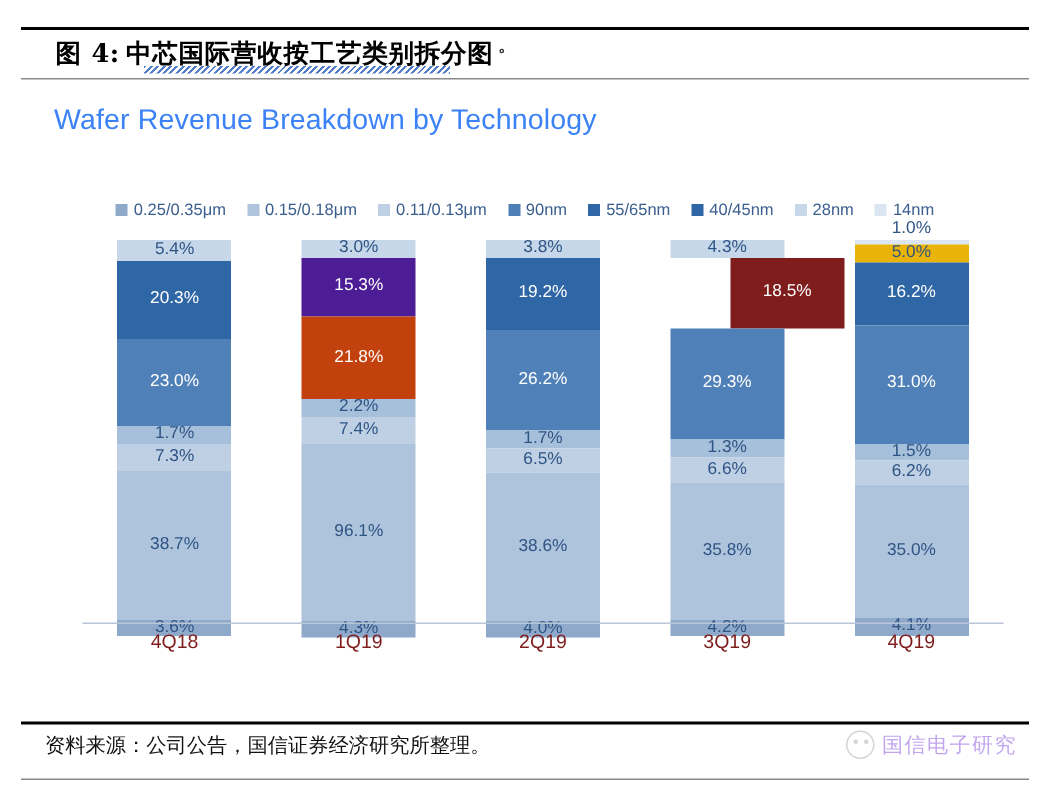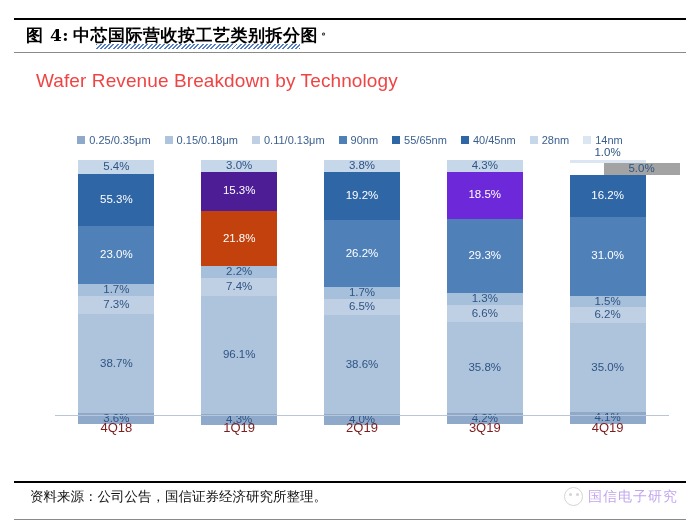--- a/index.html
+++ b/index.html
@@ -45,20 +45,21 @@
     top: 22px;
     font-family: "DejaVu Serif", "Liberation Serif", serif;
     font-size: 17px;
     font-weight: bold;
     color: #000000;
     white-space: nowrap;
     letter-spacing: 0.5px;
   }
   .fig-caption .cap-num {
     margin-right: 4px;
+    margin-left: 11px;
   }
   .fig-caption .cap-cn {
     position: relative;
     border-bottom: 0;
   }
   .wavy {
     position: absolute;
     left: 96px;
     top: 44px;
     width: 204px;
@@ -85,21 +86,21 @@
     height: 404px;
     background: #ffffff;
     box-sizing: border-box;
   }
 
   .chart-title {
     position: absolute;
     left: 22px;
     top: 14px;
     font-size: 19px;
-    color: #ef4444;
+    color: #3b82f6;
     font-family: "Liberation Sans", sans-serif;
     letter-spacing: 0.1px;
     white-space: nowrap;
   }
 
   
   .legend {
     position: absolute;
     left: 0;
     top: 78px;
@@ -329,21 +330,21 @@
       </div>
 
     <div class="plot">
       <div class="bars" id="bars-root">
           <div class="bar-slot">
             <div class="bar">
               <div class="seg" style="flex: 0 0 5.4%; background: rgb(199, 215, 234);">
                 <span class="seg-label dark-text">5.4%</span>
               </div>
               <div class="seg" style="flex: 0 0 20.3%; background: rgb(47, 102, 165);">
-                <span class="seg-label light-text">55.3%</span>
+                <span class="seg-label light-text">20.3%</span>
               </div>
               <div class="seg" style="flex: 0 0 23%; background: rgb(80, 128, 184);">
                 <span class="seg-label light-text">23.0%</span>
               </div>
               <div class="seg" style="flex: 0 0 1.7%; background: rgb(166, 191, 218);">
                 <span class="seg-label dark-text">1.7%</span>
               </div>
               <div class="seg" style="flex: 0 0 7.3%; background: rgb(191, 208, 228);">
                 <span class="seg-label dark-text">7.3%</span>
               </div>
@@ -403,21 +404,21 @@
               <div class="seg" style="flex: 0 0 4%; background: rgb(143, 169, 203);">
                 <span class="seg-label dark-text">4.0%</span>
               </div>
             </div>
           </div>
           <div class="bar-slot">
             <div class="bar">
               <div class="seg" style="flex: 0 0 4.3%; background: rgb(199, 215, 234);">
                 <span class="seg-label dark-text">4.3%</span>
               </div>
-              <div class="seg" style="flex: 0 0 18.5%; background: #6d28d9;">
+              <div class="seg" style="flex: 0 0 18.5%; background: #7f1d1d; margin-left: 40px;">
                 <span class="seg-label light-text">18.5%</span>
               </div>
               <div class="seg" style="flex: 0 0 29.3%; background: rgb(80, 128, 184);">
                 <span class="seg-label light-text">29.3%</span>
               </div>
               <div class="seg" style="flex: 0 0 1.3%; background: rgb(166, 191, 218);">
                 <span class="seg-label dark-text">1.3%</span>
               </div>
               <div class="seg" style="flex: 0 0 6.6%; background: rgb(191, 208, 228);">
                 <span class="seg-label dark-text">6.6%</span>
@@ -428,21 +429,21 @@
               <div class="seg" style="flex: 0 0 4.2%; background: rgb(143, 169, 203);">
                 <span class="seg-label dark-text">4.2%</span>
               </div>
             </div>
           </div>
           <div class="bar-slot">
             <div class="bar">
               <div class="seg" style="flex: 0 0 1%; background: rgb(220, 230, 243);">
                 <span class="seg-label dark-text outside">1.0%</span>
               </div>
-              <div class="seg" style="flex: 0 0 5%; background: #a3a3a3; margin-left: 34px;">
+              <div class="seg" style="flex: 0 0 5%; background: #eab308;">
                 <span class="seg-label dark-text">5.0%</span>
               </div>
               <div class="seg" style="flex: 0 0 16.2%; background: rgb(47, 102, 165);">
                 <span class="seg-label light-text">16.2%</span>
               </div>
               <div class="seg" style="flex: 0 0 31%; background: rgb(80, 128, 184);">
                 <span class="seg-label light-text">31.0%</span>
               </div>
               <div class="seg" style="flex: 0 0 1.5%; background: rgb(166, 191, 218);">
                 <span class="seg-label dark-text">1.5%</span>

